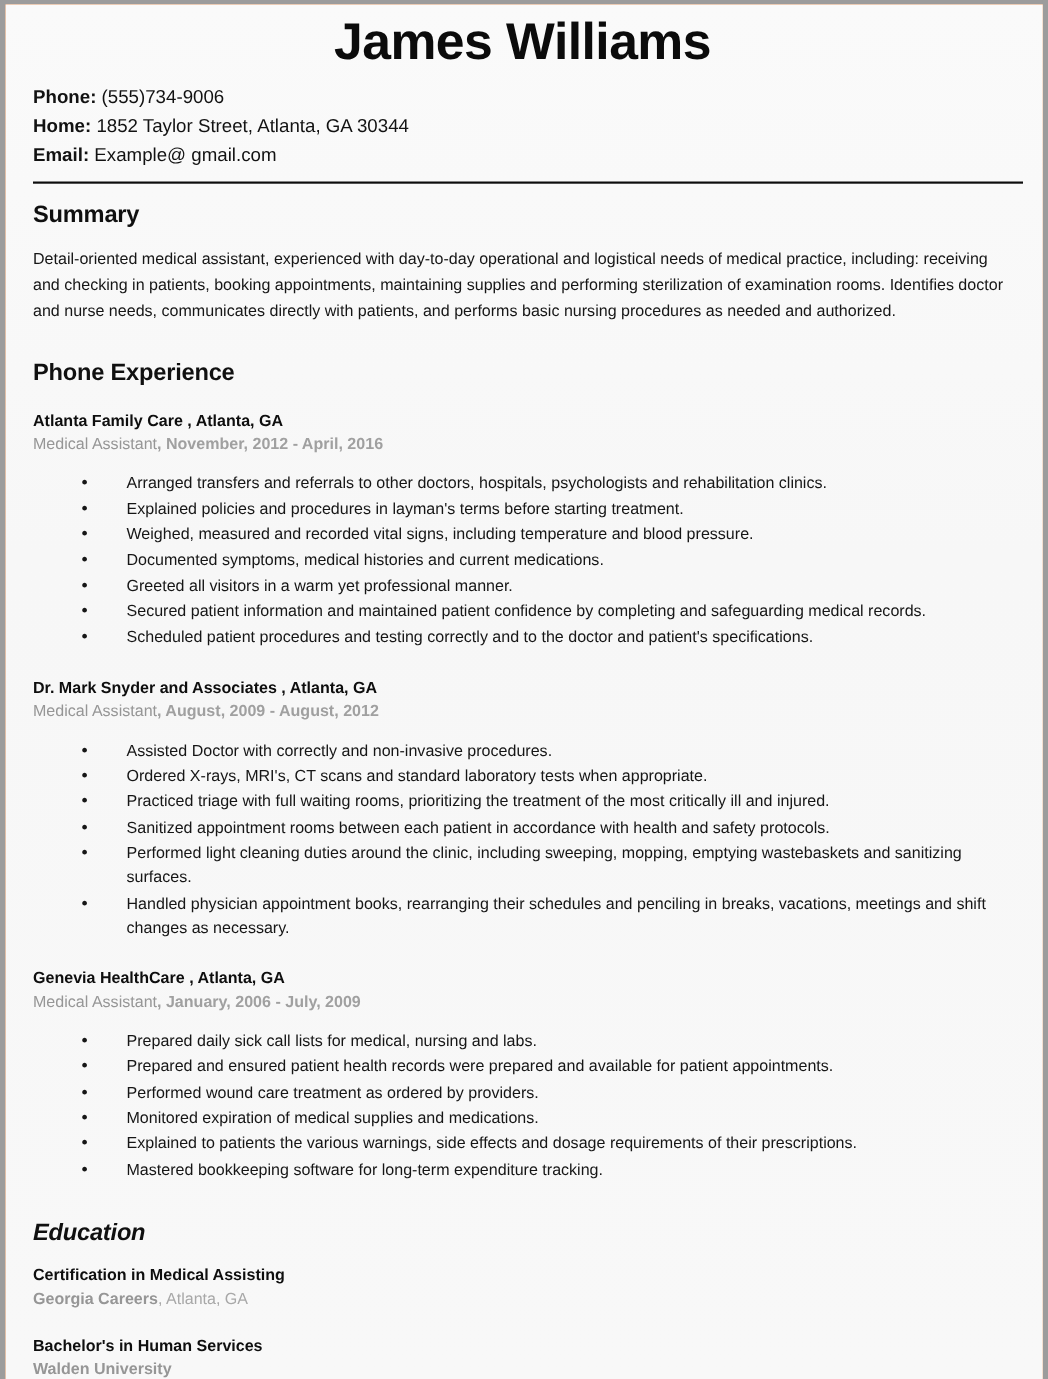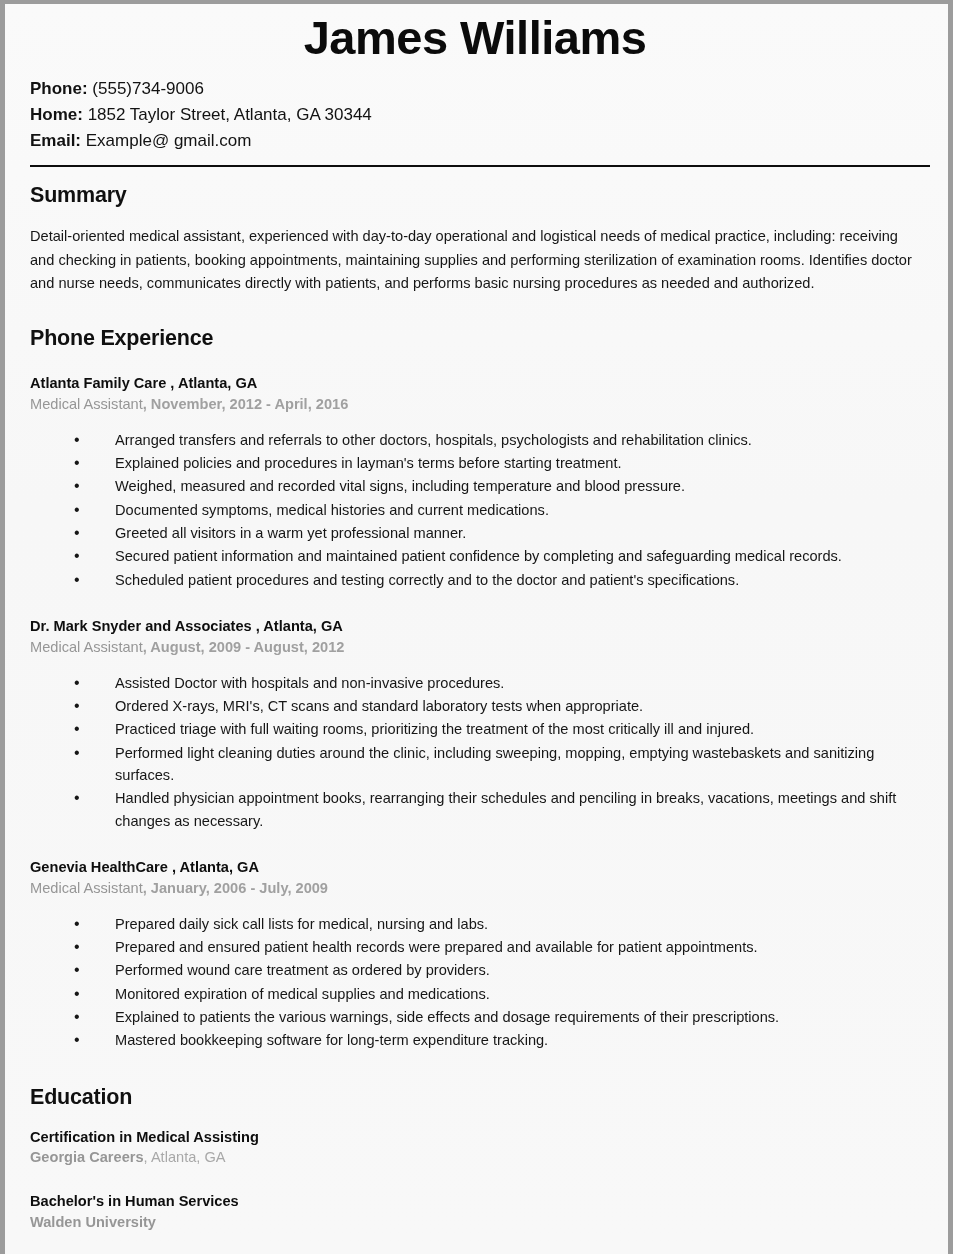--- a/index.html
+++ b/index.html
@@ -70,21 +70,21 @@
   .section { margin-top: 0; }
 
   .section-title {
     font-size: 21.5px;
     font-weight: bold;
     color: #101010;
     letter-spacing: -0.2px;
   }
   .section-title.summary-title { margin: 16px 0 0 0; }
   .section-title.work-title { margin: 30px 0 0 0; }
-  .section-title.education-title { margin: 33px 0 0 0; }
+  .section-title.education-title { margin: 33px 0 0 0; font-style: italic; }
 
   .summary-text {
     font-size: 14.6px;
     color: #161616;
     line-height: 1.62;
     margin: 17px 0 0 0;
     max-width: 905px;
     text-align: left;
   }
 
@@ -193,23 +193,24 @@
           <li>Scheduled patient procedures and testing correctly and to the doctor and patient's specifications.</li>
         </ul>
       </div>
 
       <div class="job">
         <div class="job-company">Dr. Mark Snyder and Associates , Atlanta, GA</div>
         <div class="job-meta">
           <span class="job-role">Medical Assistant</span><span class="job-dates">, August, 2009 - August, 2012</span>
         </div>
         <ul class="bullets">
-          <li>Assisted Doctor with hospitals and non-invasive procedures.</li>
+          <li>Assisted Doctor with correctly and non-invasive procedures.</li>
           <li>Ordered X-rays, MRI's, CT scans and standard laboratory tests when appropriate.</li>
           <li>Practiced triage with full waiting rooms, prioritizing the treatment of the most critically ill and injured.</li>
+          <li>Sanitized appointment rooms between each patient in accordance with health and safety protocols.</li>
           <li>Performed light cleaning duties around the clinic, including sweeping, mopping, emptying wastebaskets and sanitizing surfaces.</li>
           <li>Handled physician appointment books, rearranging their schedules and penciling in breaks, vacations, meetings and shift changes as necessary.</li>
         </ul>
       </div>
 
       <div class="job">
         <div class="job-company">Genevia HealthCare , Atlanta, GA</div>
         <div class="job-meta">
           <span class="job-role">Medical Assistant</span><span class="job-dates">, January, 2006 - July, 2009</span>
         </div>

